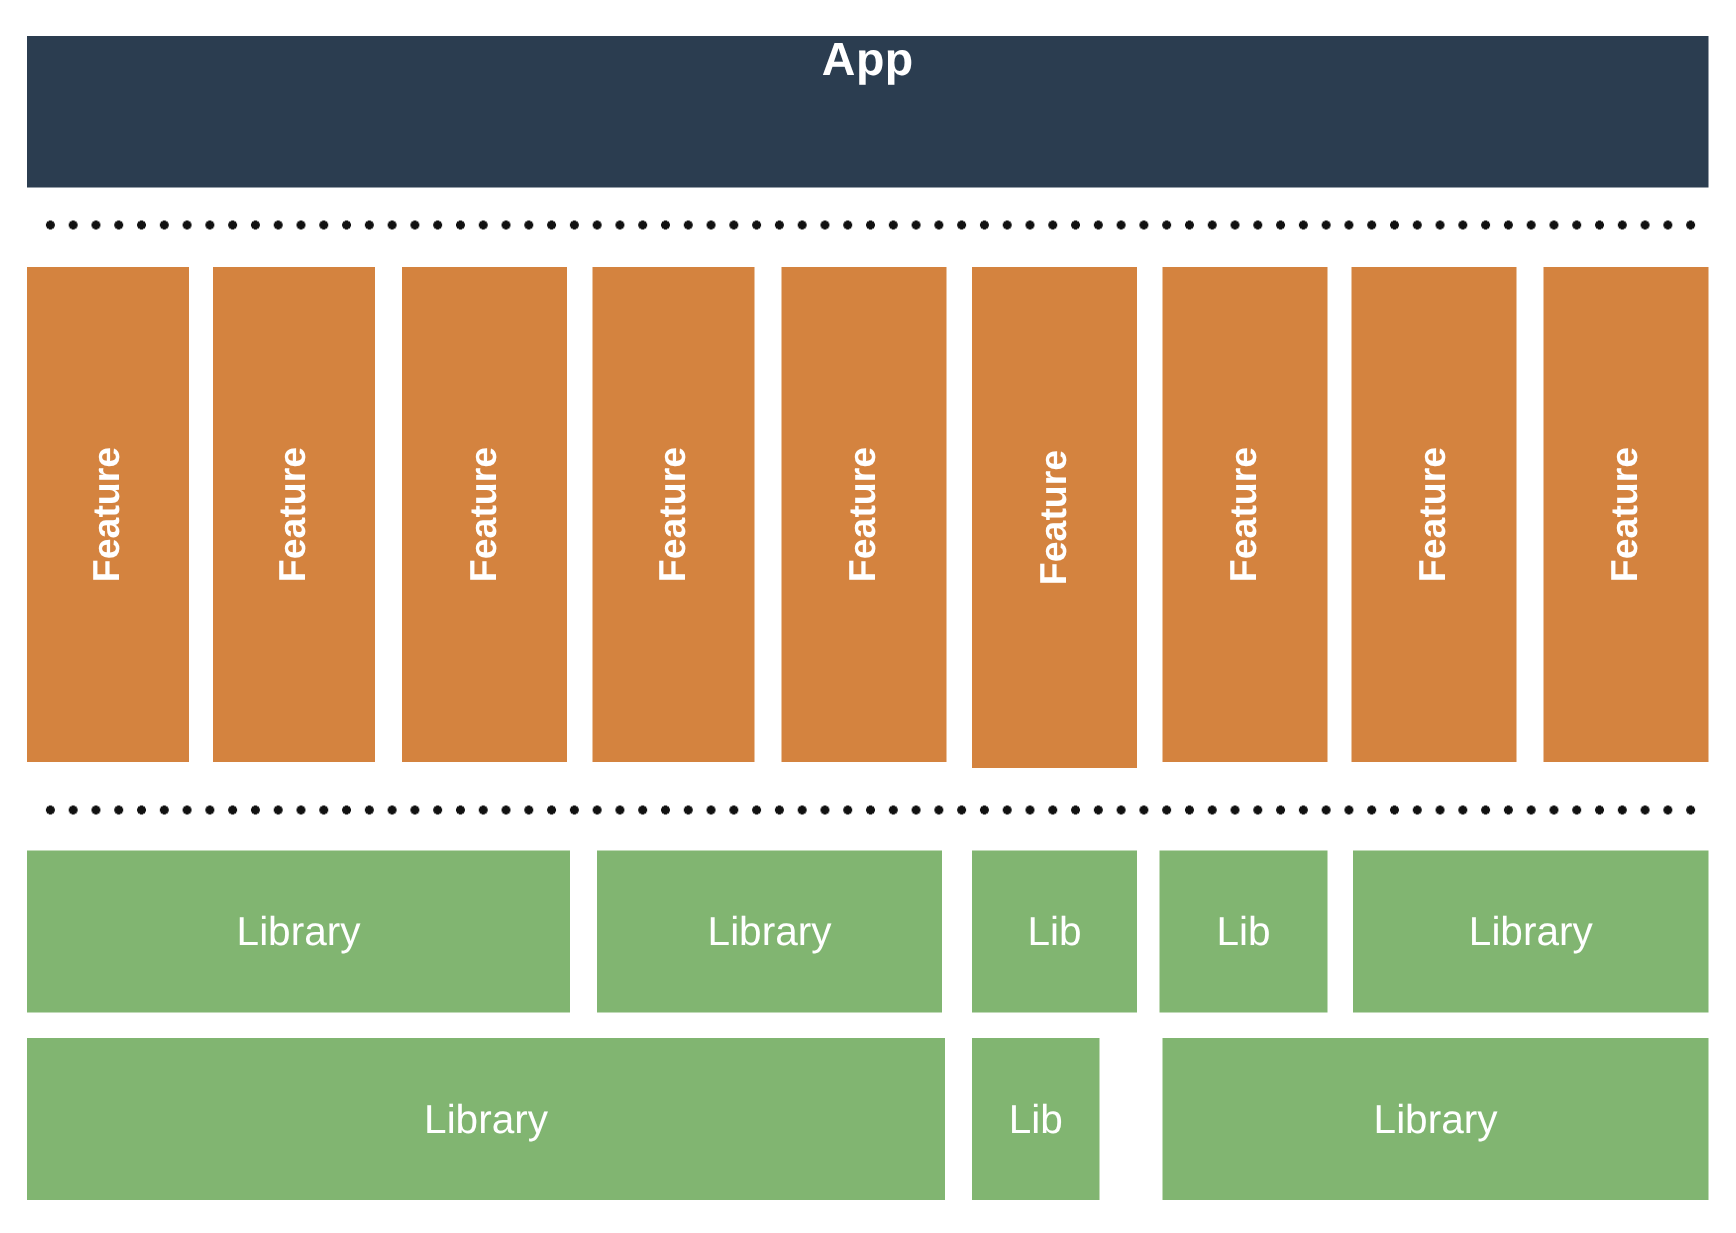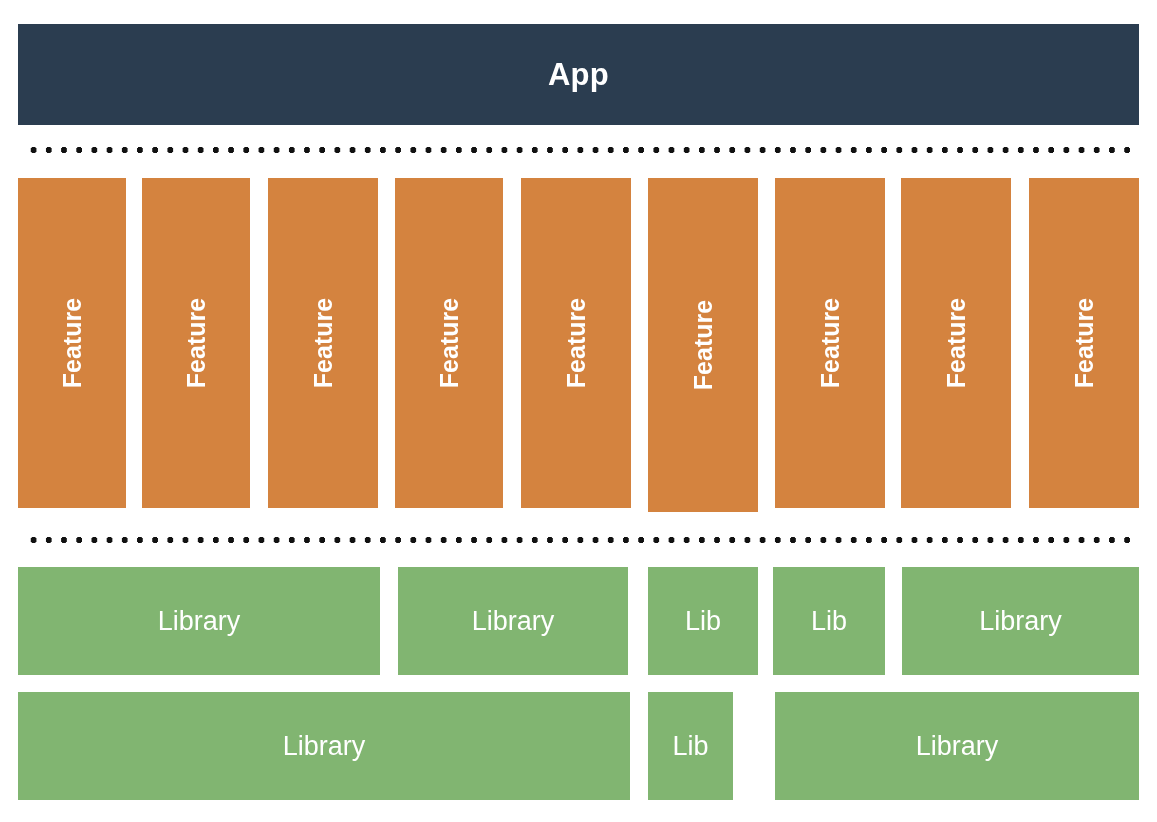--- a/index.html
+++ b/index.html
@@ -21,21 +21,21 @@
 
   
   .app-bar {
     position: absolute;
     left: 18px;
     top: 24px;
     width: 1121px;
     height: 101px;
     background: #2b3d50;
     display: flex;
-    align-items: center;
+    align-items: flex-start;
     justify-content: center;
     box-sizing: border-box;
   }
   .app-bar-label {
     color: #ffffff;
     font-size: 31px;
     font-weight: bold;
     letter-spacing: 0.3px;
     line-height: 1;
   }

